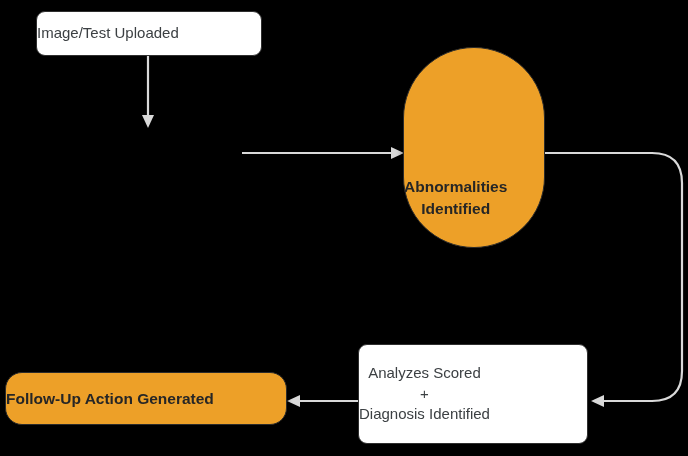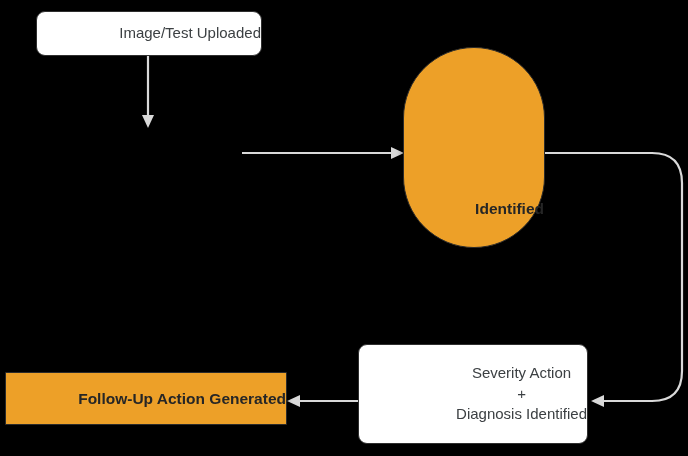--- a/index.html
+++ b/index.html
@@ -14,37 +14,37 @@
     background: #000000;
     overflow: hidden;
     font-family: "Liberation Sans", "DejaVu Sans", sans-serif;
   }
 
   .node {
     position: absolute;
     box-sizing: border-box;
     display: flex;
     align-items: center;
-    justify-content: flex-end;
+    justify-content: flex-start;
     text-align: center;
     line-height: 1.38;
   }
 
   .node-white {
     background: #ffffff;
     border: 1px solid #2f2f2f;
     border-radius: 9px;
     color: #3c4043;
     box-shadow: 0 2px 5px rgba(0,0,0,0.55);
   }
 
   .node-orange {
     background: #eda028;
     border: 1px solid #2b2b2b;
-    border-radius: 1px;
+    border-radius: 17px;
     color: #262626;
     font-weight: bold;
     box-shadow: 0 2px 5px rgba(0,0,0,0.55);
   }
 
   .node-pill {
     background: #eda028;
     border: 1px solid #2b2b2b;
     border-radius: 72px;
     color: #262626;
@@ -104,34 +104,35 @@
 
   <div class="conn" id="edge-analyze-abnormalities" style="left:242px; top:143px;">
     <svg width="163" height="20" viewBox="0 0 163 20">
       <line x1="0" y1="10" x2="151" y2="10" stroke="#d9d9d9" stroke-width="2.2"></line>
       <path d="M162 10 L149 4 L149 16 Z" fill="#d9d9d9"></path>
     </svg>
   </div>
 
   <div class="node node-pill" id="node-abnormalities">
     <div>
+      <span class="pill-text">Abnormalities</span>
       <span class="pill-text">Identified</span>
     </div>
   </div>
 
   <div class="conn" id="edge-abnormalities-severity" style="left:545px; top:143px;">
     <svg width="143" height="270" viewBox="0 0 143 270">
       <path d="M0 10 L107 10 Q137 10 137 40 L137 228 Q137 258 107 258 L58 258" fill="none" stroke="#d9d9d9" stroke-width="2.2"></path>
       <path d="M46 258 L59 252 L59 264 Z" fill="#d9d9d9"></path>
     </svg>
   </div>
 
   <div class="node node-white" id="node-severity">
     <div>
-      <span class="pill-text">Severity Action</span>
+      <span class="pill-text">Analyzes Scored</span>
       <span class="pill-text">+</span>
       <span class="pill-text">Diagnosis Identified</span>
     </div>
   </div>
 
   <div class="conn" id="edge-severity-followup" style="left:287px; top:391px;">
     <svg width="72" height="20" viewBox="0 0 72 20">
       <line x1="71" y1="10" x2="12" y2="10" stroke="#d9d9d9" stroke-width="2.2"></line>
       <path d="M0 10 L13 4 L13 16 Z" fill="#d9d9d9"></path>
     </svg>

